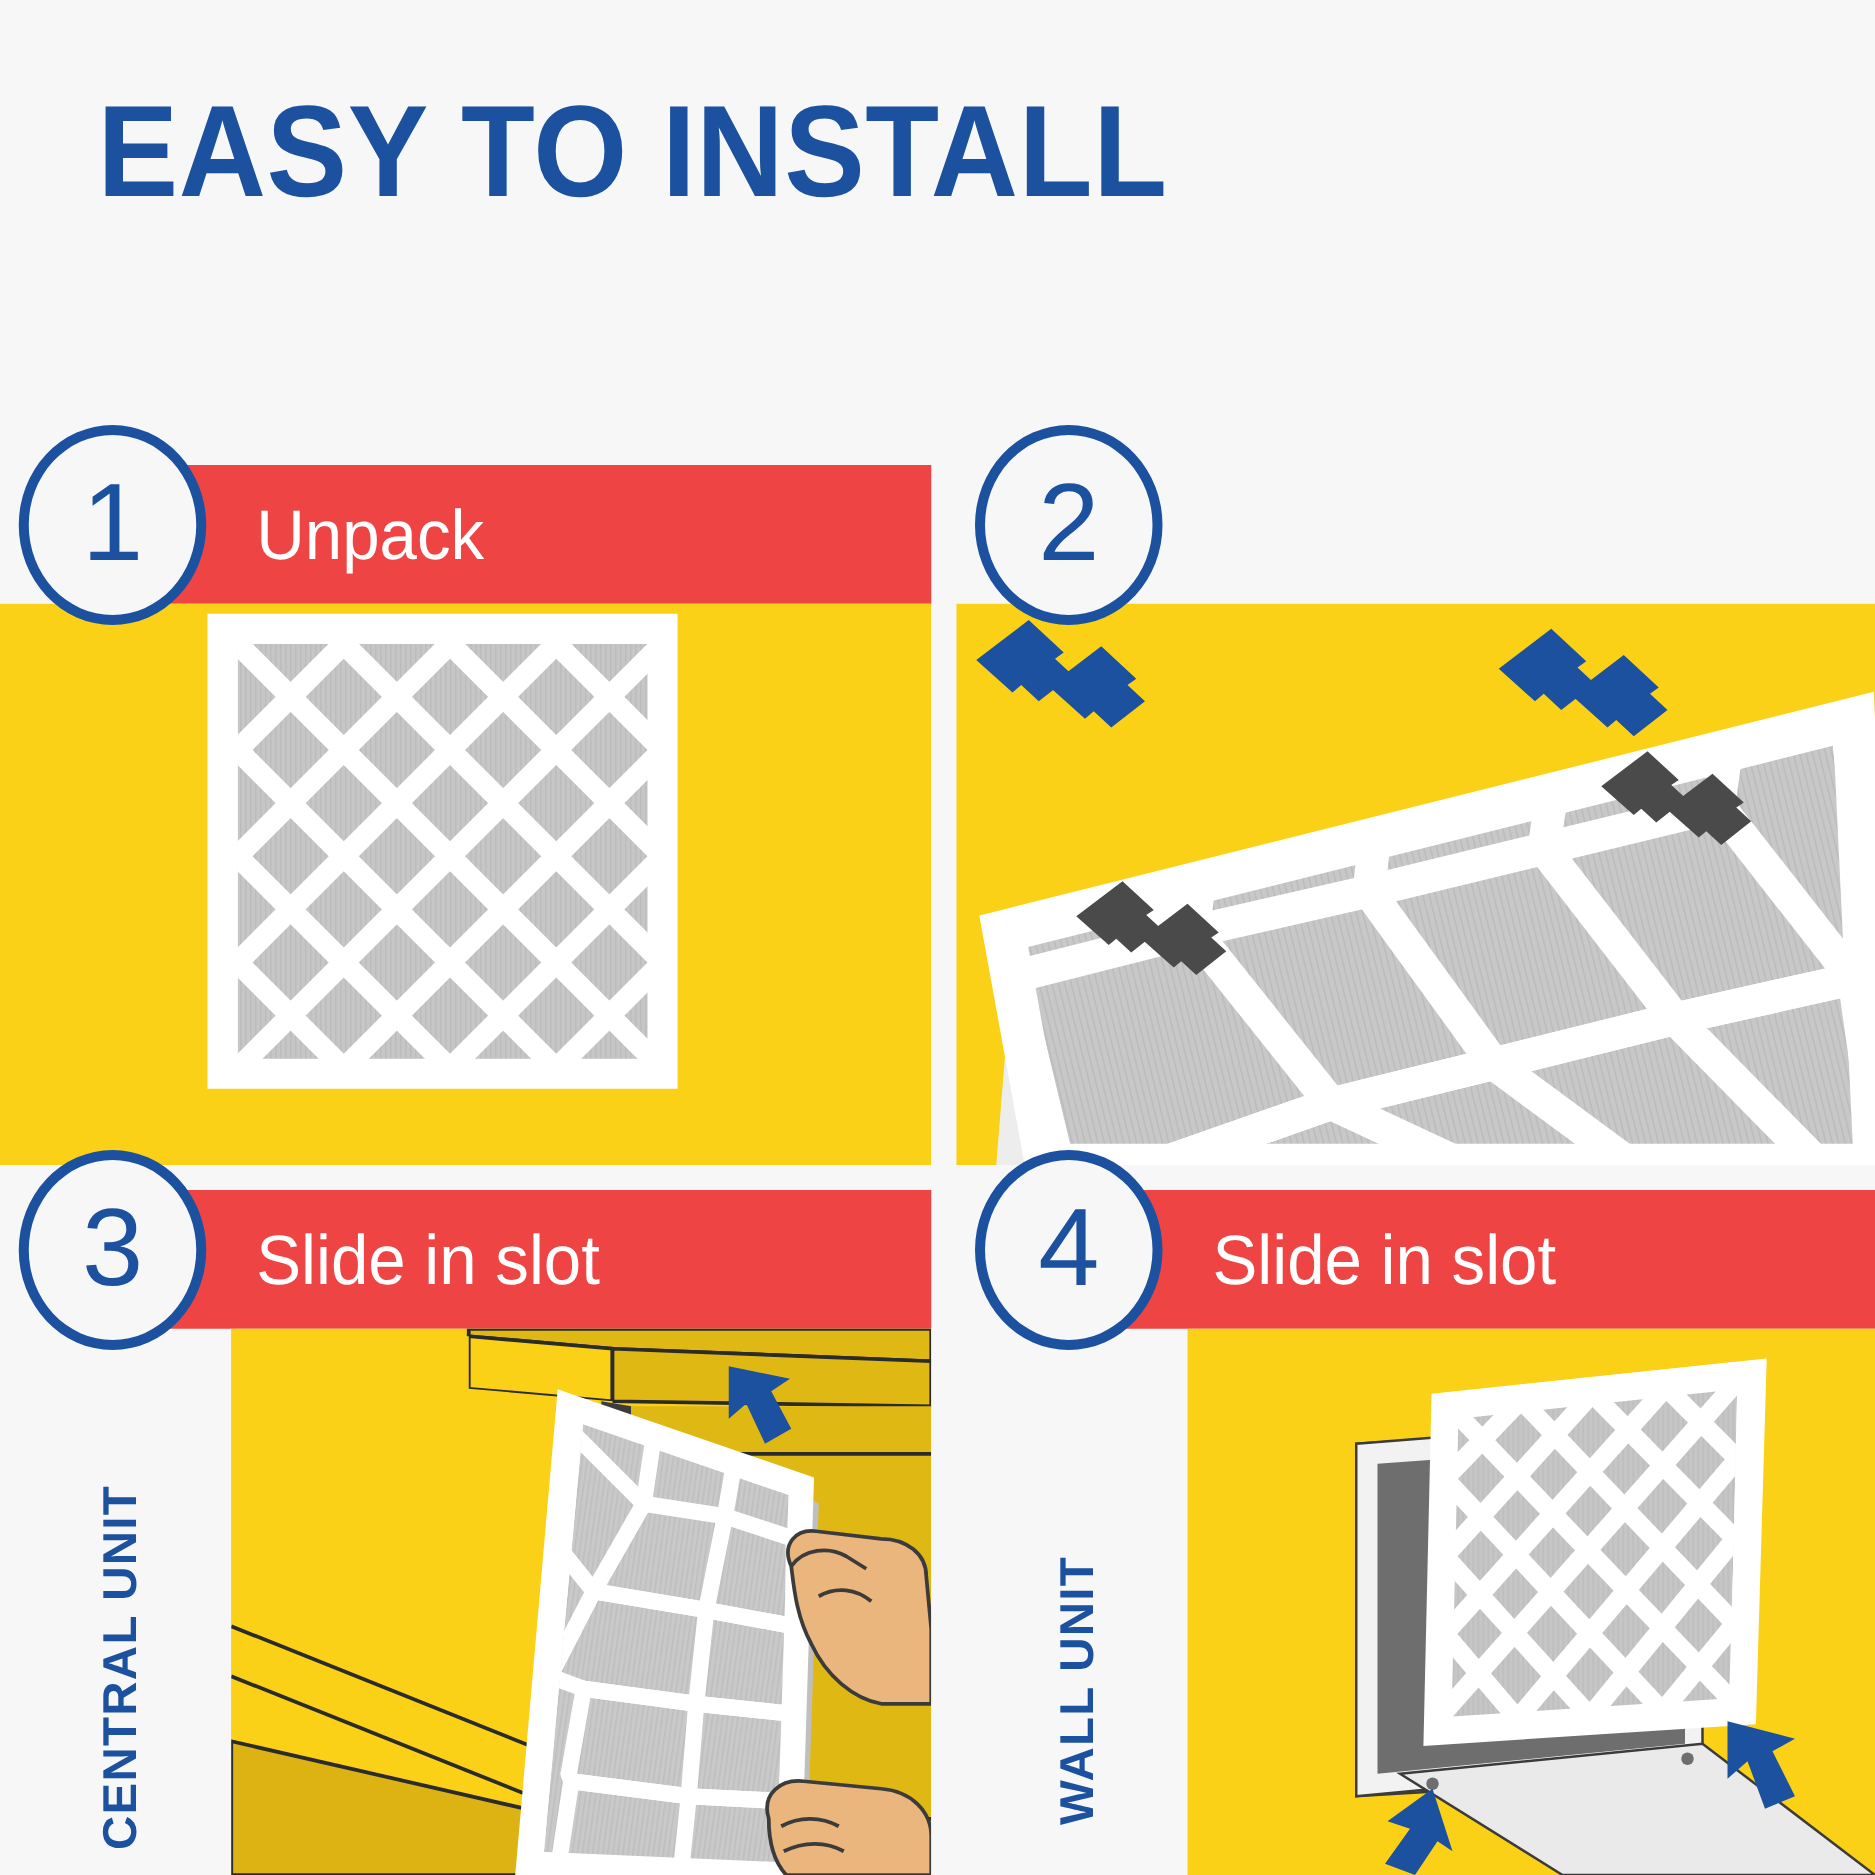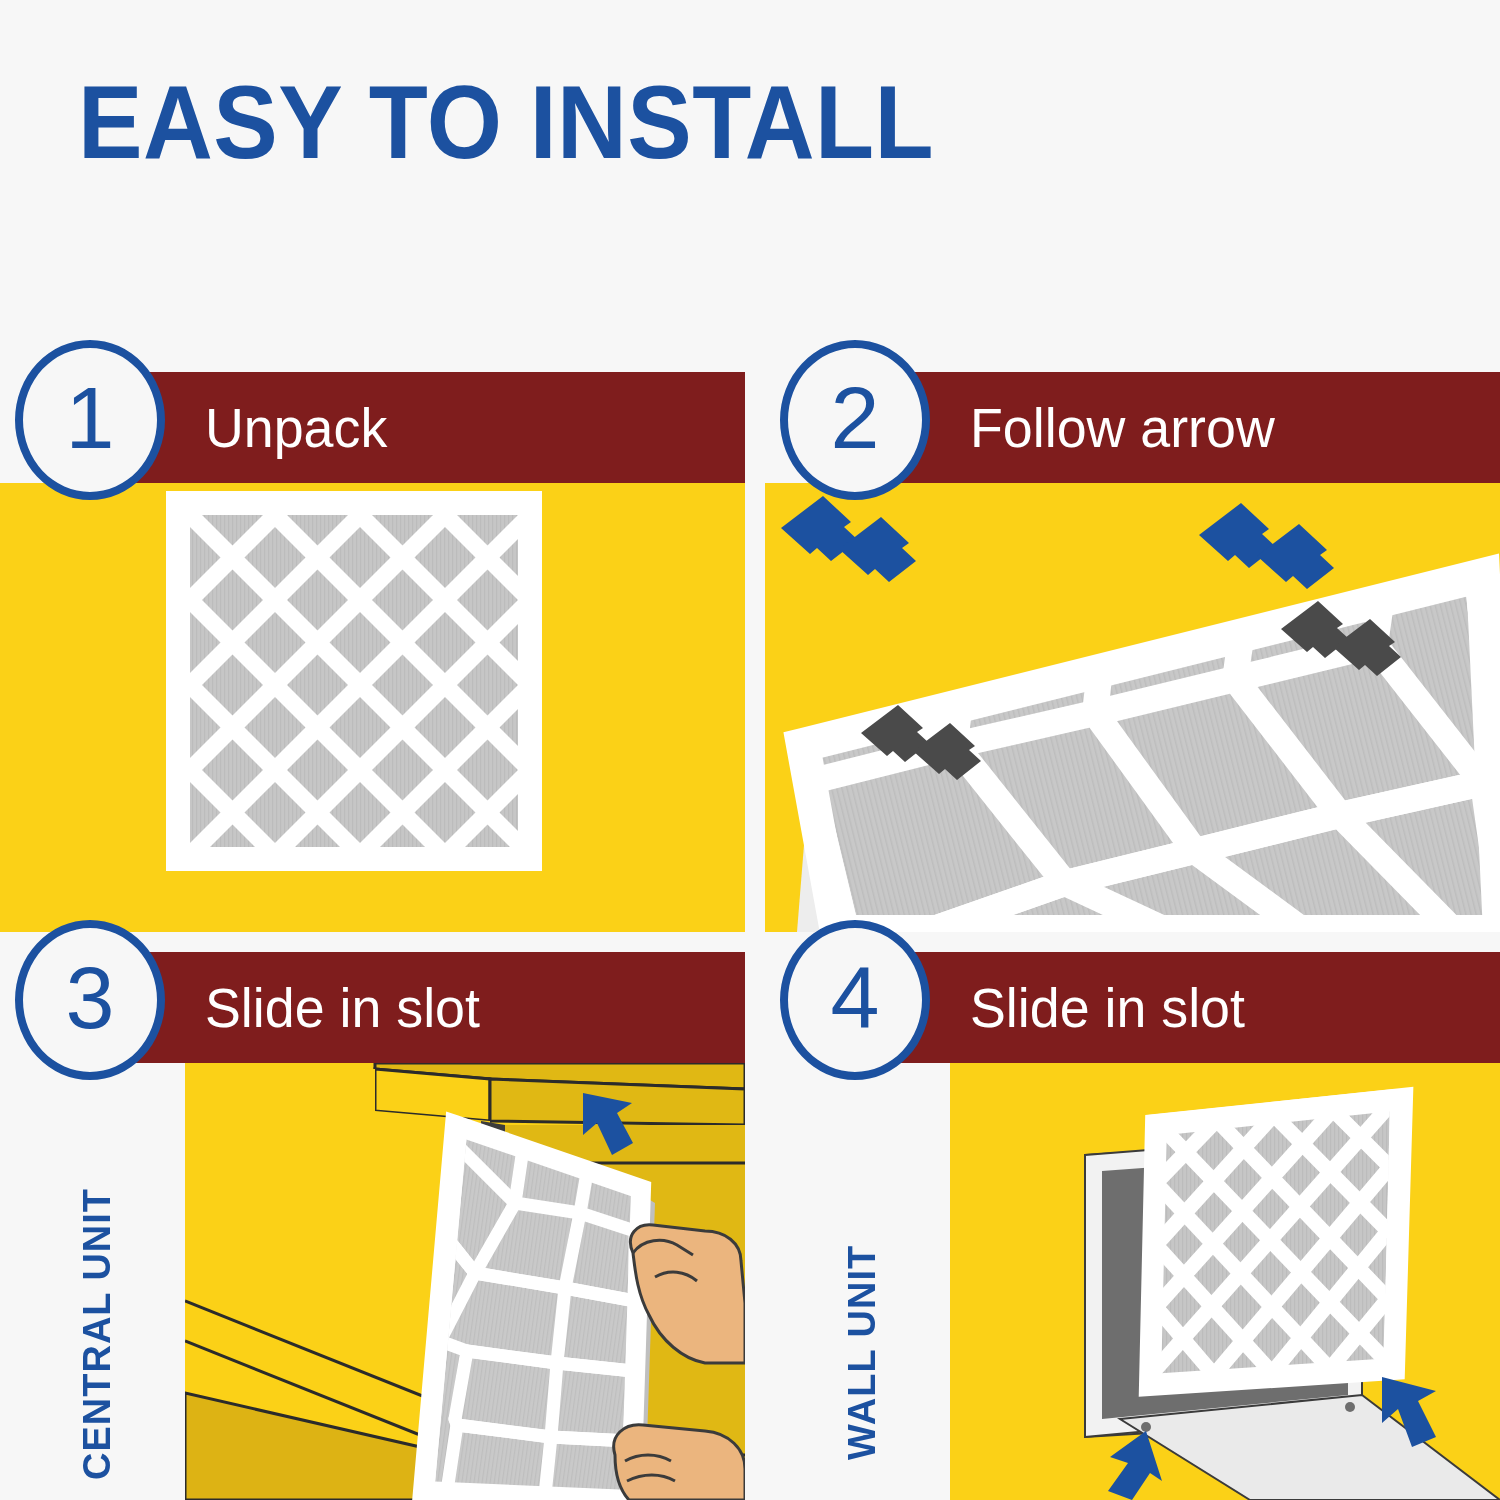--- a/index.html
+++ b/index.html
@@ -28,21 +28,21 @@
 
   
   .panel { position:absolute; overflow:hidden; }
   .panel .yellow {
     position:absolute; left:0; right:0; bottom:0;
     background:#FBD117;
   }
   .banner {
     position:absolute;
     height:111px;
-    background:#7f1d1d;
+    background:#ef4444;
     display:flex;
     align-items:center;
   }
   .banner-label {
     color:#FFFFFF;
     font-size:56px;
     line-height:56px;
     font-weight:400;
     white-space:nowrap;
     transform:scaleX(0.96);
@@ -150,23 +150,20 @@
             <line x1="445" y1="32" x2="530" y2="117"></line>
           </g>
         </g>
 
         <rect x="178" y="20" width="352" height="356" fill="none" stroke="#FFFFFF" stroke-width="24"></rect>
       </svg>
     </div>
   </div>
 
   <div class="panel" id="panel-2">
-    <div class="banner">
-      <div class="banner-label">Follow arrow</div>
-    </div>
     <div class="yellow">
       <svg class="art" viewBox="0 0 735 449" preserveAspectRatio="none">
         <defs>
           <pattern id="pleat2" width="5" height="5" patternUnits="userSpaceOnUse" patternTransform="rotate(-14)">
             <rect width="5" height="5" fill="#C8C8C8"></rect>
             <rect width="1.4" height="5" fill="#BDBDBD"></rect>
           </pattern>
           <clipPath id="faceClip2">
             <polygon points="50,262 700,100 735,449 95,449"></polygon>
           </clipPath>

